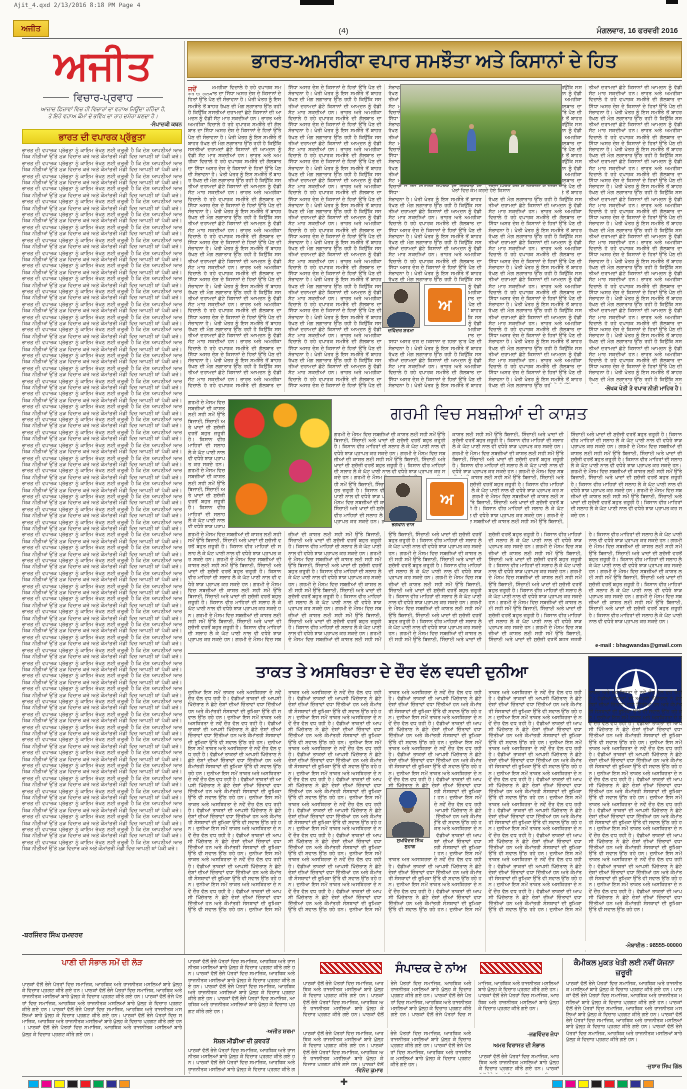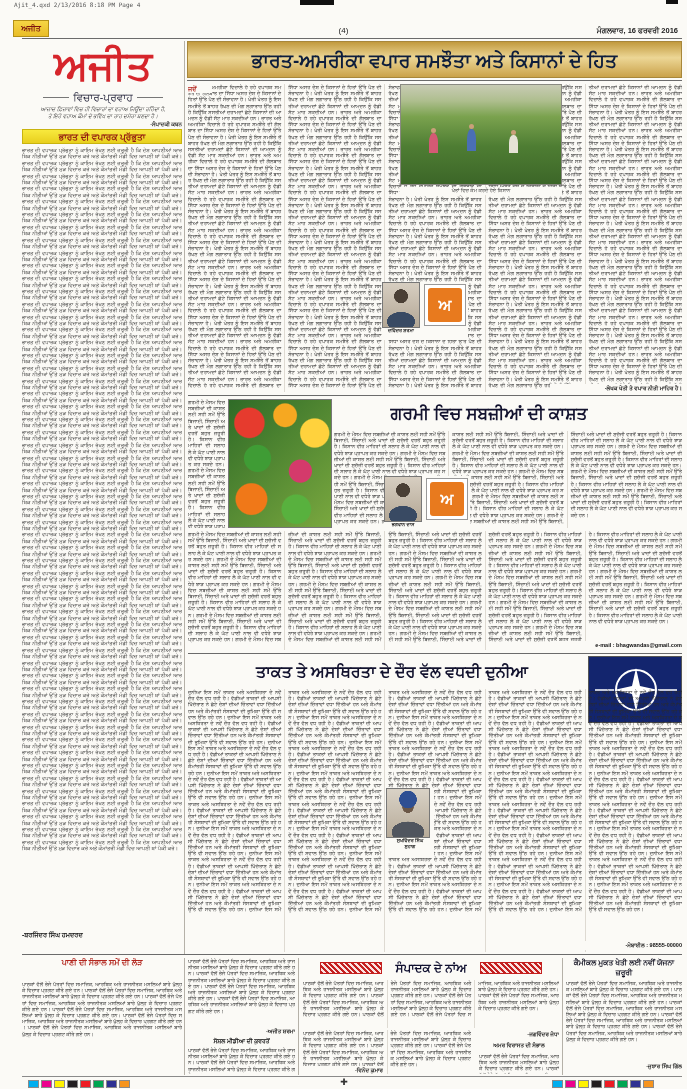--- a/index.html
+++ b/index.html
@@ -49,21 +49,21 @@
 .portrait.turban{background:radial-gradient(circle at 50% 22%,#2e4f93 20%,transparent 21%),radial-gradient(circle at 50% 38%,#6b5747 15%,transparent 16%),radial-gradient(ellipse 70% 40% at 50% 90%,#50555e 55%,transparent 56%),linear-gradient(#d9d2c6,#b7ab99)}
 .pname{font-size:4.8px;font-weight:bold;text-align:center;line-height:5.5px;background:#fbfaf6;color:#111;white-space:nowrap;overflow:hidden}
 .ajit-box{width:42px;height:42px;border:1px solid #999;background:#fff;padding:3px;margin-top:2px}
 .ajit-inner{width:100%;height:100%;background:#e87a1e;border-radius:3px;color:#fff;display:flex;align-items:center;justify-content:center;font-size:15px;font-weight:bold}
 #auth1{left:382px;top:282px;width:86px;height:58px}
 #auth2{left:384px;top:476px;width:86px;height:58px}
 #auth3{left:386px;top:788px;width:48px;height:70px;background:#fbfaf6}
 #auth3 .portrait{width:44px;height:50px}
 #a1-end{left:550px;top:384px;width:132px;height:9px}
 #a2-rule{left:188px;top:395px;width:494px;height:1px}
-#a2-head{left:334px;top:399px;width:310px;height:30px;font-size:17px;font-weight:bold;color:#12122e;text-align:center;line-height:30px;white-space:nowrap;overflow:hidden}
+#a2-head{left:334px;top:399px;width:310px;height:30px;font-size:17px;font-weight:normal;color:#12122e;text-align:center;line-height:30px;white-space:nowrap;overflow:hidden}
 #veg-photo{left:228px;top:399px;width:104px;height:129px;border:1px solid #777;background:radial-gradient(circle at 20% 18%,#e63b2e 11%,transparent 12%),radial-gradient(circle at 55% 12%,#f6a821 9%,transparent 10%),radial-gradient(circle at 84% 26%,#ffd23d 11%,transparent 12%),radial-gradient(circle at 28% 46%,#3f9c35 13%,transparent 14%),radial-gradient(circle at 70% 56%,#d43a6b 11%,transparent 12%),radial-gradient(circle at 22% 78%,#f07818 12%,transparent 13%),radial-gradient(circle at 66% 86%,#58b13e 11%,transparent 12%),linear-gradient(135deg,#2f6b27,#7aa83f)}
 #a2-narrow{left:188px;top:399px;width:37px;height:129px}
 #a2-upper{left:334px;top:431px;width:348px;height:97px}
 #a2-lower{left:188px;top:531px;width:494px;height:119px}
 #a2-end{left:550px;top:641px;width:132px;height:9px}
 #a3-rule{left:188px;top:653px;width:494px;height:1px}
 #a3-head{left:194px;top:657px;width:396px;height:29px;font-size:16px;font-weight:bold;color:#12122e;text-align:center;line-height:29px;white-space:nowrap;overflow:hidden}
 #nato{left:588px;top:656px;width:94px;height:67px;border:1px solid #555;overflow:hidden}
 #a3-body{left:188px;top:689px;width:494px;height:263px}
 #a3-end{left:550px;top:941px;width:132px;height:9px}

